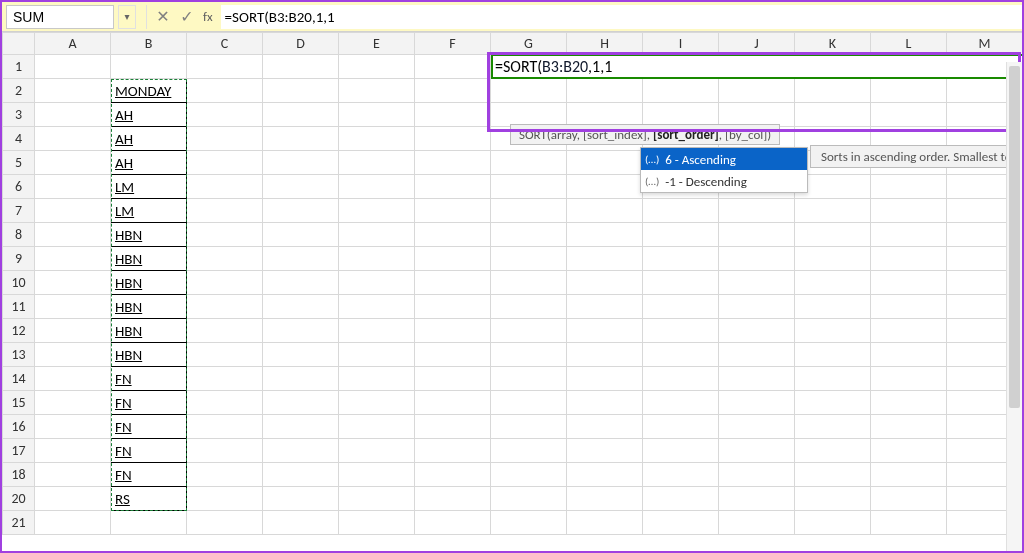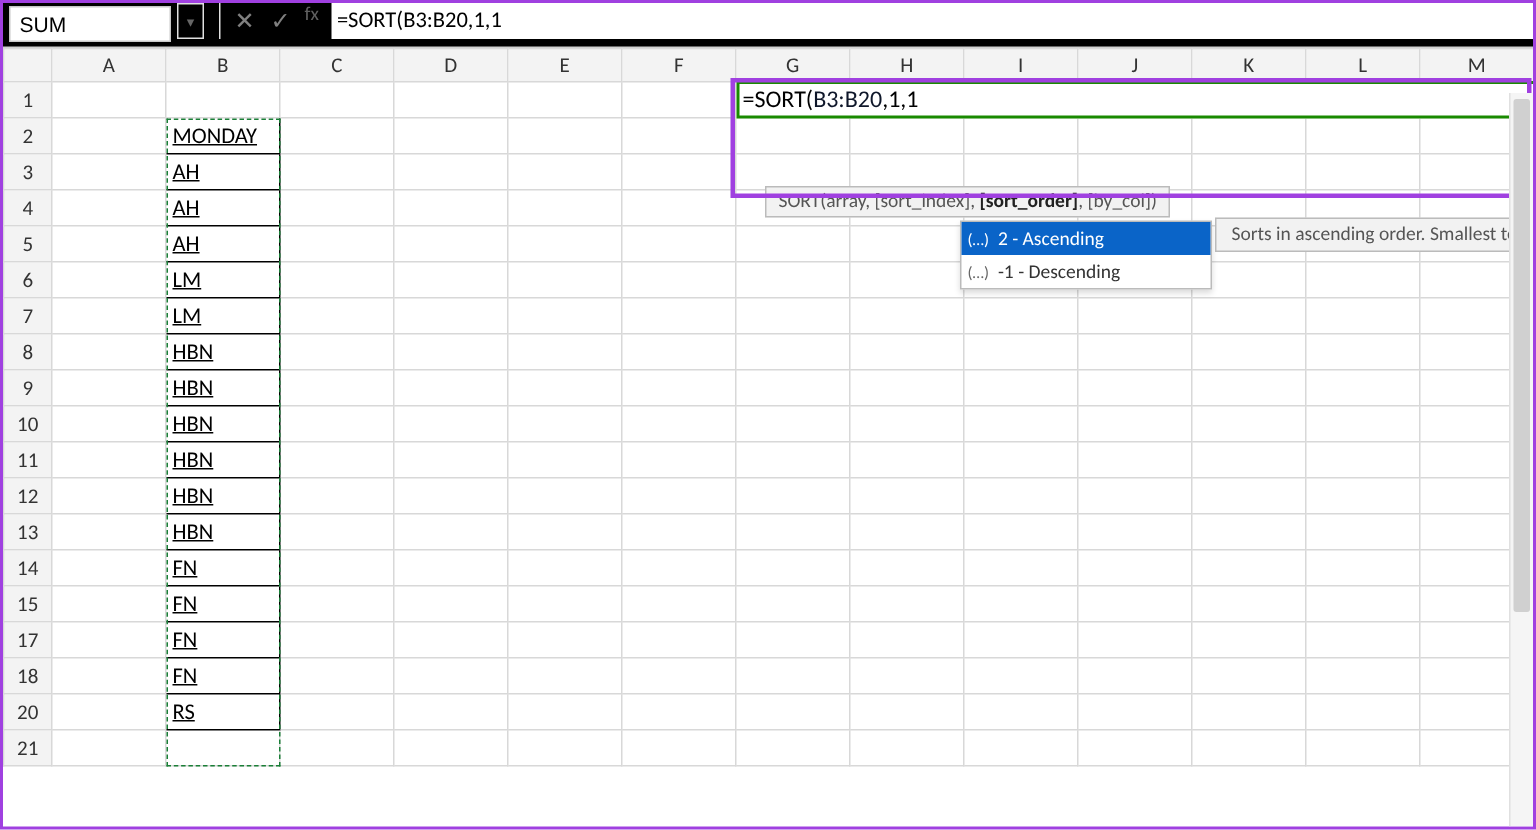--- a/index.html
+++ b/index.html
@@ -10,24 +10,24 @@
     width: 1024px;
     height: 553px;
     overflow: hidden;
     position: relative;
     border: 2px solid #a040e0;
   }
 
   
   .formula-bar {
     display: flex;
-    align-items: flex-start;
+    align-items: center;
     height: 30px;
     border-bottom: 1px solid #d0d0d0;
-    background: #000000;
+    background: #fef9c3;
     padding: 0;
   }
   .name-box {
     width: 108px;
     height: 24px;
     margin: 2px 4px;
     border: 1px solid #c8c8c8;
     padding: 2px 6px;
     font-size: 14px;
     background: #fff;
@@ -483,20 +483,36 @@
           <td></td>
           <td></td>
           <td></td>
           <td></td>
           <td></td>
           <td></td>
           <td></td>
           <td></td>
         </tr>
         <tr>
+          <th class="rowhdr">16</th>
+          <td></td>
+          <td class="data-cell">FN</td>
+          <td></td>
+          <td></td>
+          <td></td>
+          <td></td>
+          <td></td>
+          <td></td>
+          <td></td>
+          <td></td>
+          <td></td>
+          <td></td>
+          <td></td>
+        </tr>
+        <tr>
           <th class="rowhdr">17</th>
           <td></td>
           <td class="data-cell">FN</td>
           <td></td>
           <td></td>
           <td></td>
           <td></td>
           <td></td>
           <td></td>
           <td></td>
@@ -565,21 +581,21 @@
   </div>
 
   <div class="tooltip-group" style="left:508px; top:48px;margin-top:44px;">
     <div class="sig-box">
       <span>SORT</span>(<span>array, [sort_index], </span><b>[sort_order]</b><span>, [by_col])</span>
     </div>
     <div style="position:relative;">
       <div class="ac-list" style="position:absolute; left:130px; top:0;">
         <div class="ac-row sel">
           <span class="icon">(…)</span>
-          <span>2 - Ascending</span>
+          <span>6 - Ascending</span>
         </div>
         <div class="ac-row">
           <span class="icon">(…)</span>
           <span>-1 - Descending</span>
         </div>
       </div>
       <div class="desc-box" style="left:300px; top:0;">
         <span>Sorts in ascending order. Smallest to largest</span>
       </div>
     </div>

